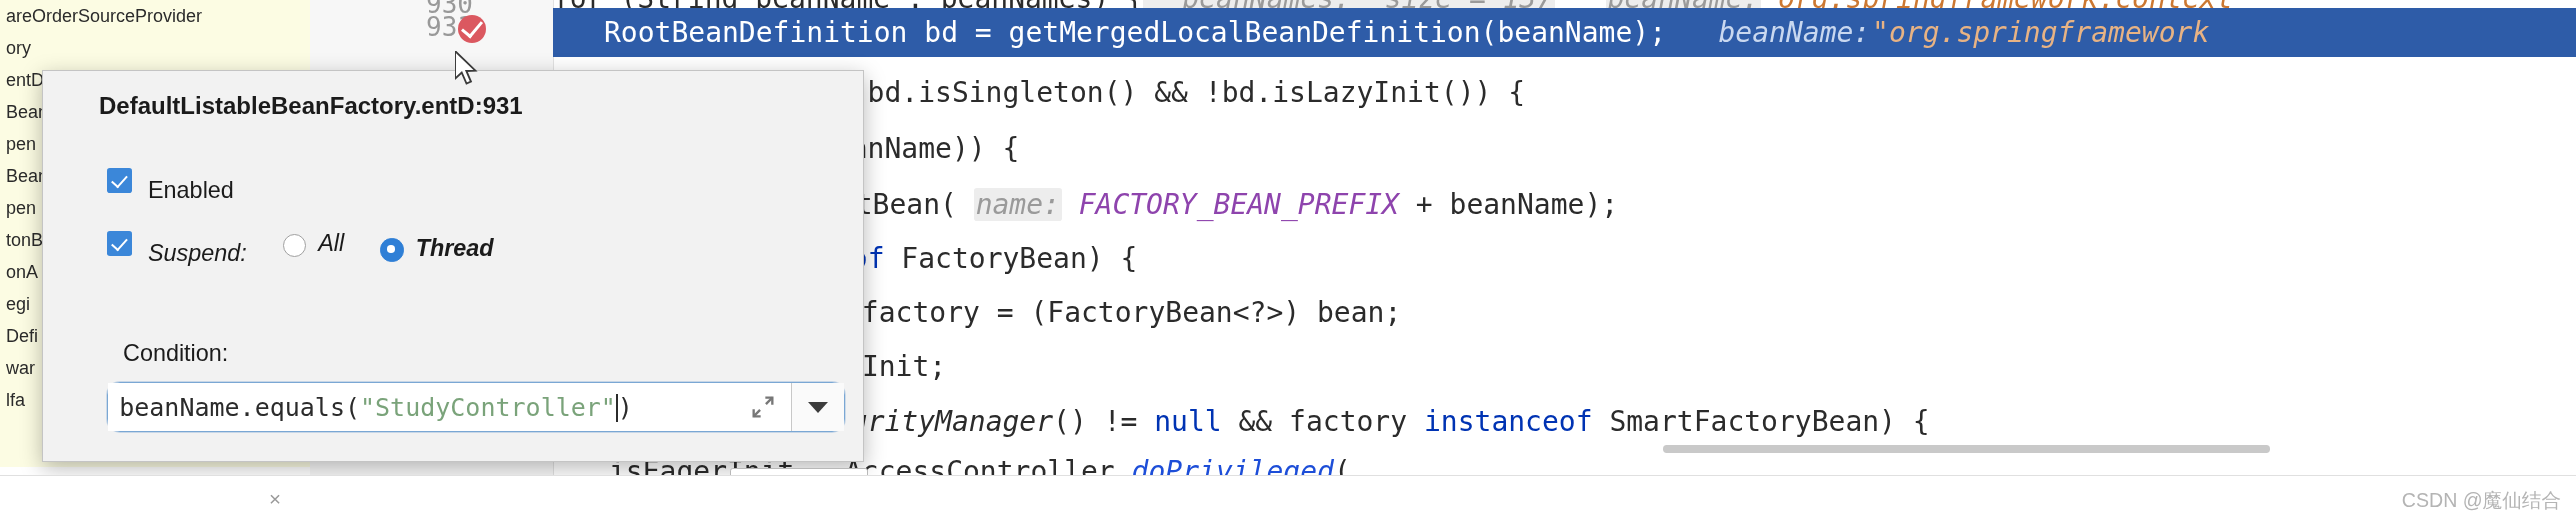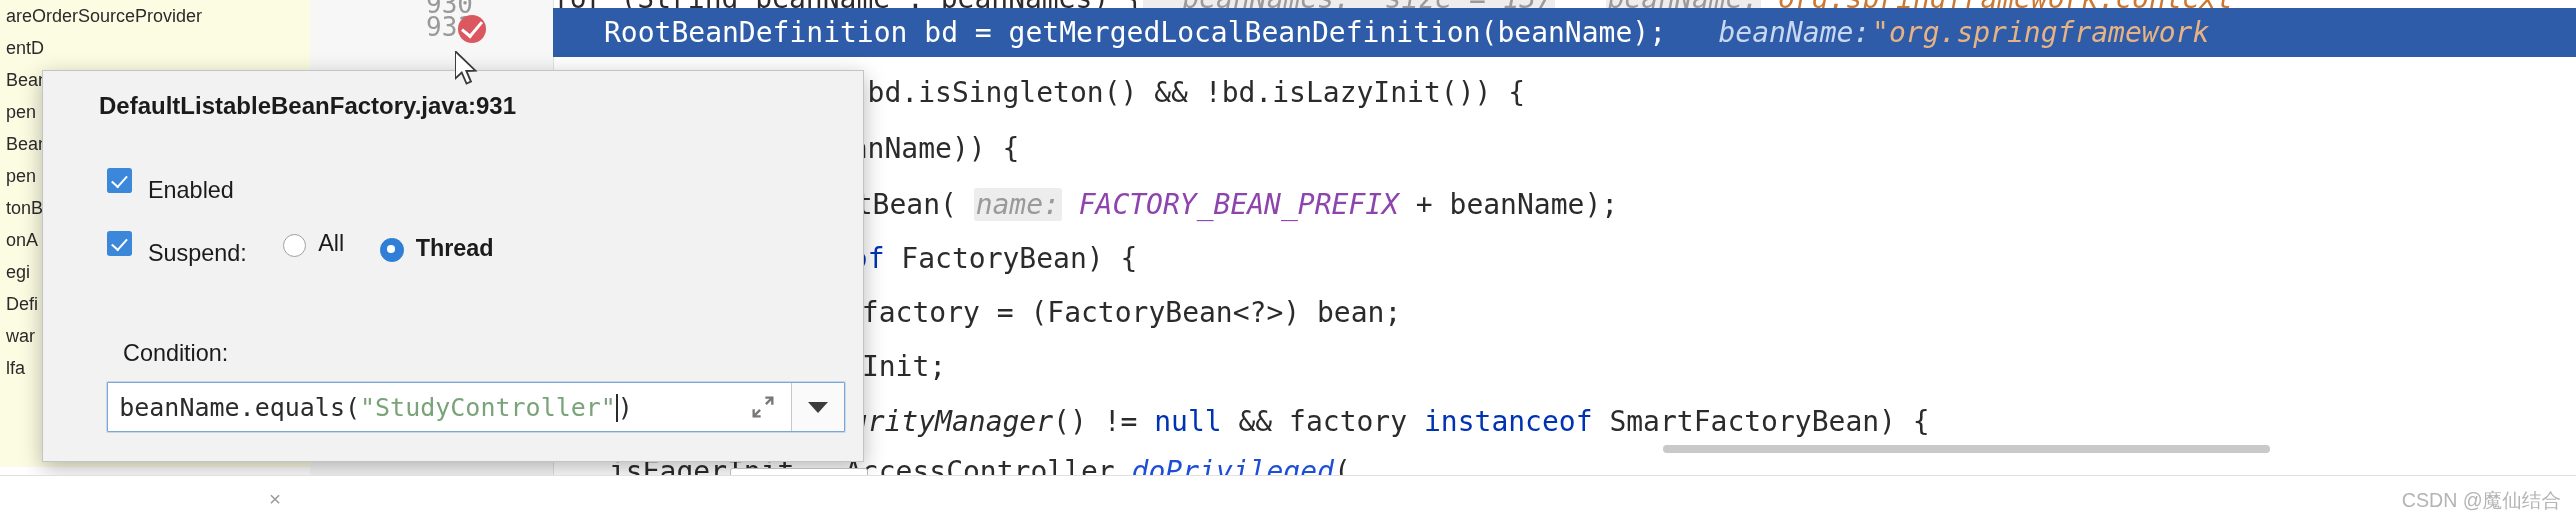--- a/index.html
+++ b/index.html
@@ -149,21 +149,21 @@
     position: absolute;
     left: 56px; top: 20.6px;
     font-family: "Liberation Sans", sans-serif;
     font-size: 24px;
     font-weight: bold;
     color: #1b1b1b;
     white-space: nowrap;
   }
 
   .row-enabled { position: absolute; left: 64px; top: 86px; display: flex; align-items: center; }
-  .row-suspend { position: absolute; left: 64px; top: 149px; display: flex; align-items: center; }
+  .row-suspend { position: absolute; left: 64px; top: 149px; display: flex; align-items: center; font-style: italic; }
 
   .cbx {
     width: 25px; height: 25px;
     background: #3b87d9;
     border-radius: 2.8px;
     position: relative;
     flex: 0 0 auto;
     cursor: default;
   }
   .cbx::after {
@@ -224,21 +224,21 @@
     color: #1b1b1b;
   }
 
   .cond-wrap {
     position: absolute;
     left: 64px; top: 311px;
     width: 738px;
     height: 50px;
     display: flex;
     border: 1.9px solid #7aa7d4;
-    border-radius: 1px;
+    border-radius: 13px;
     box-sizing: border-box;
     background: #ffffff;
     box-shadow: 0 0 0 0.9px rgba(122,167,212,0.35);
   }
   .cond-input {
     flex: 1 1 auto;
     position: relative;
     background: #ffffff;
     display: flex;
     align-items: center;
@@ -356,20 +356,21 @@
 </style>
 </head>
 <body>
 
 <div id="screen">
 
   <div class="editor">
 
     <div class="left-panel">
       <div class="lp-row">areOrderSourceProvider</div>
+      <div class="lp-row">ory</div>
       <div class="lp-row">entD</div>
       <div class="lp-row">Bean</div>
       <div class="lp-row">pen</div>
       <div class="lp-row">Bean</div>
       <div class="lp-row">pen</div>
       <div class="lp-row">tonB</div>
       <div class="lp-row">onA</div>
       <div class="lp-row">egi</div>
       <div class="lp-row">Defi</div>
       <div class="lp-row">war</div>
@@ -405,21 +406,21 @@
 
     <div class="code-line" style="top:404px; padding-left:11.2px;"><span class="kw">if</span><span> (System.</span><span class="const" style="color:#2b2b2b;">getSecurityManager</span><span>() != </span><span class="kw">null</span><span> &amp;&amp; factory </span><span class="kw">instanceof</span><span> SmartFactoryBean) {</span></div>
 
     <div class="code-line" style="top:454px; padding-left:56px;"><span>isEagerInit = AccessController.</span><span class="const" style="color:#1d4ed8;">doPrivileged</span><span>(</span></div>
 
     <div class="code-scroll"></div>
   </div>
 
   <div class="bp-dialog">
 
-    <div class="bp-title">DefaultListableBeanFactory.java:931</div>
+    <div class="bp-title">DefaultListableBeanFactory.entD:931</div>
 
     <div class="row-enabled">
       <div class="cbx"></div>
       <div class="cbx-label">Enabled</div>
     </div>
 
     <div class="row-suspend">
       <div class="cbx"></div>
       <div class="cbx-label">Suspend:</div>
       <div class="radio-group">

